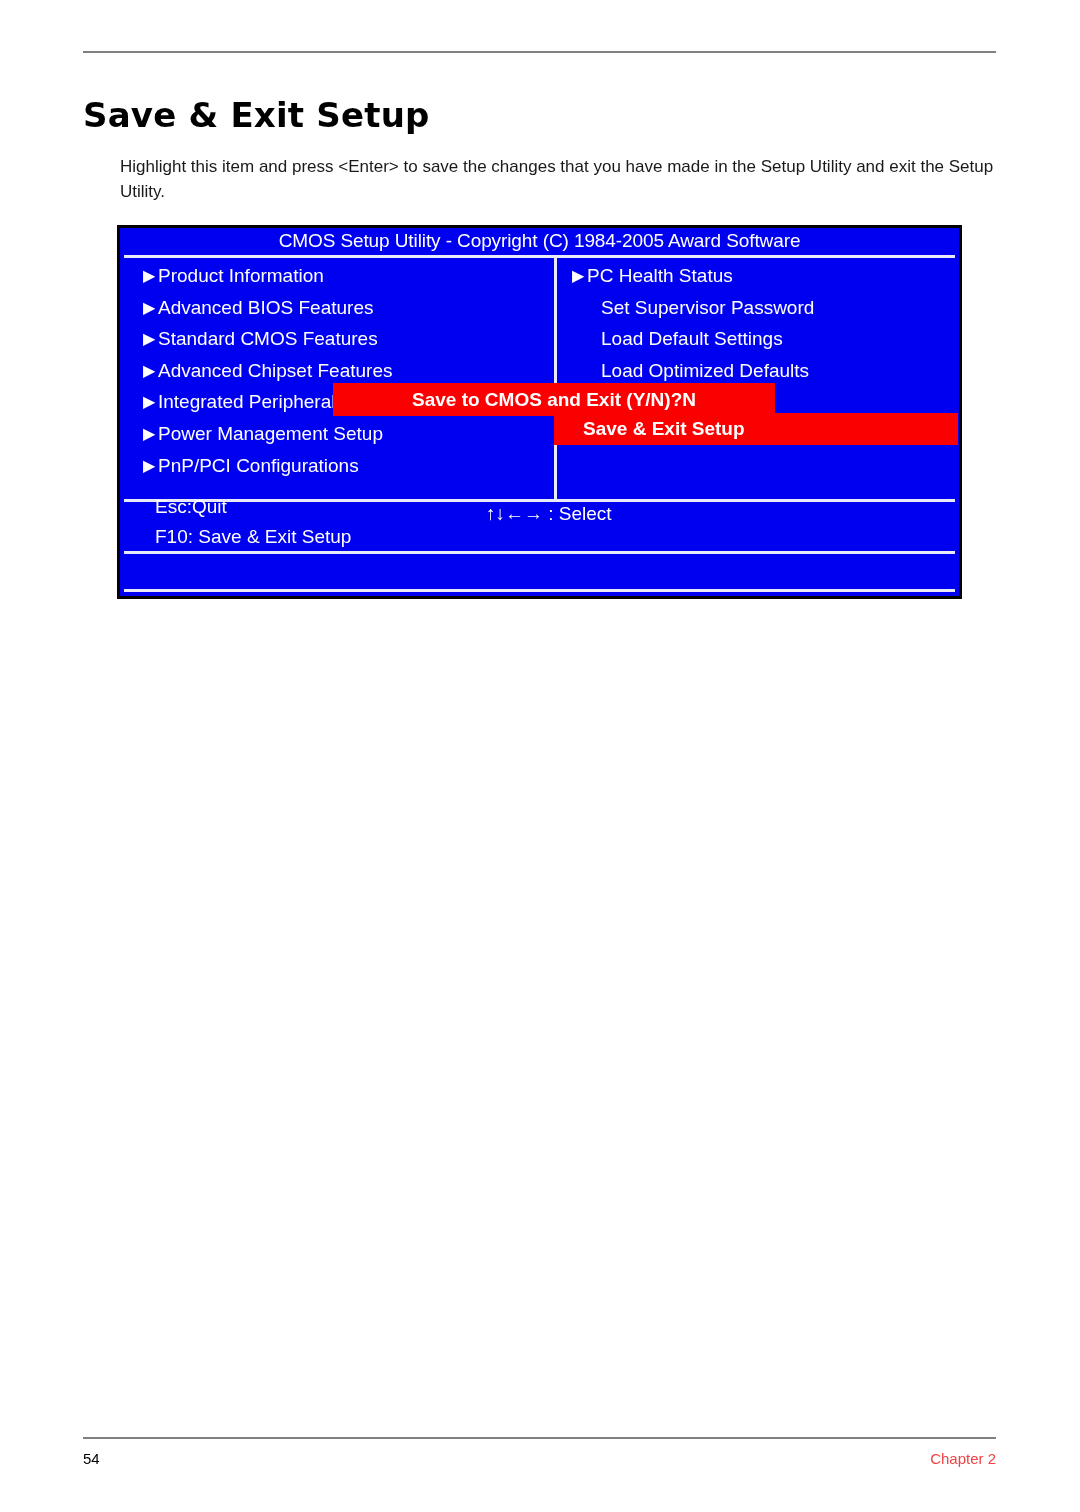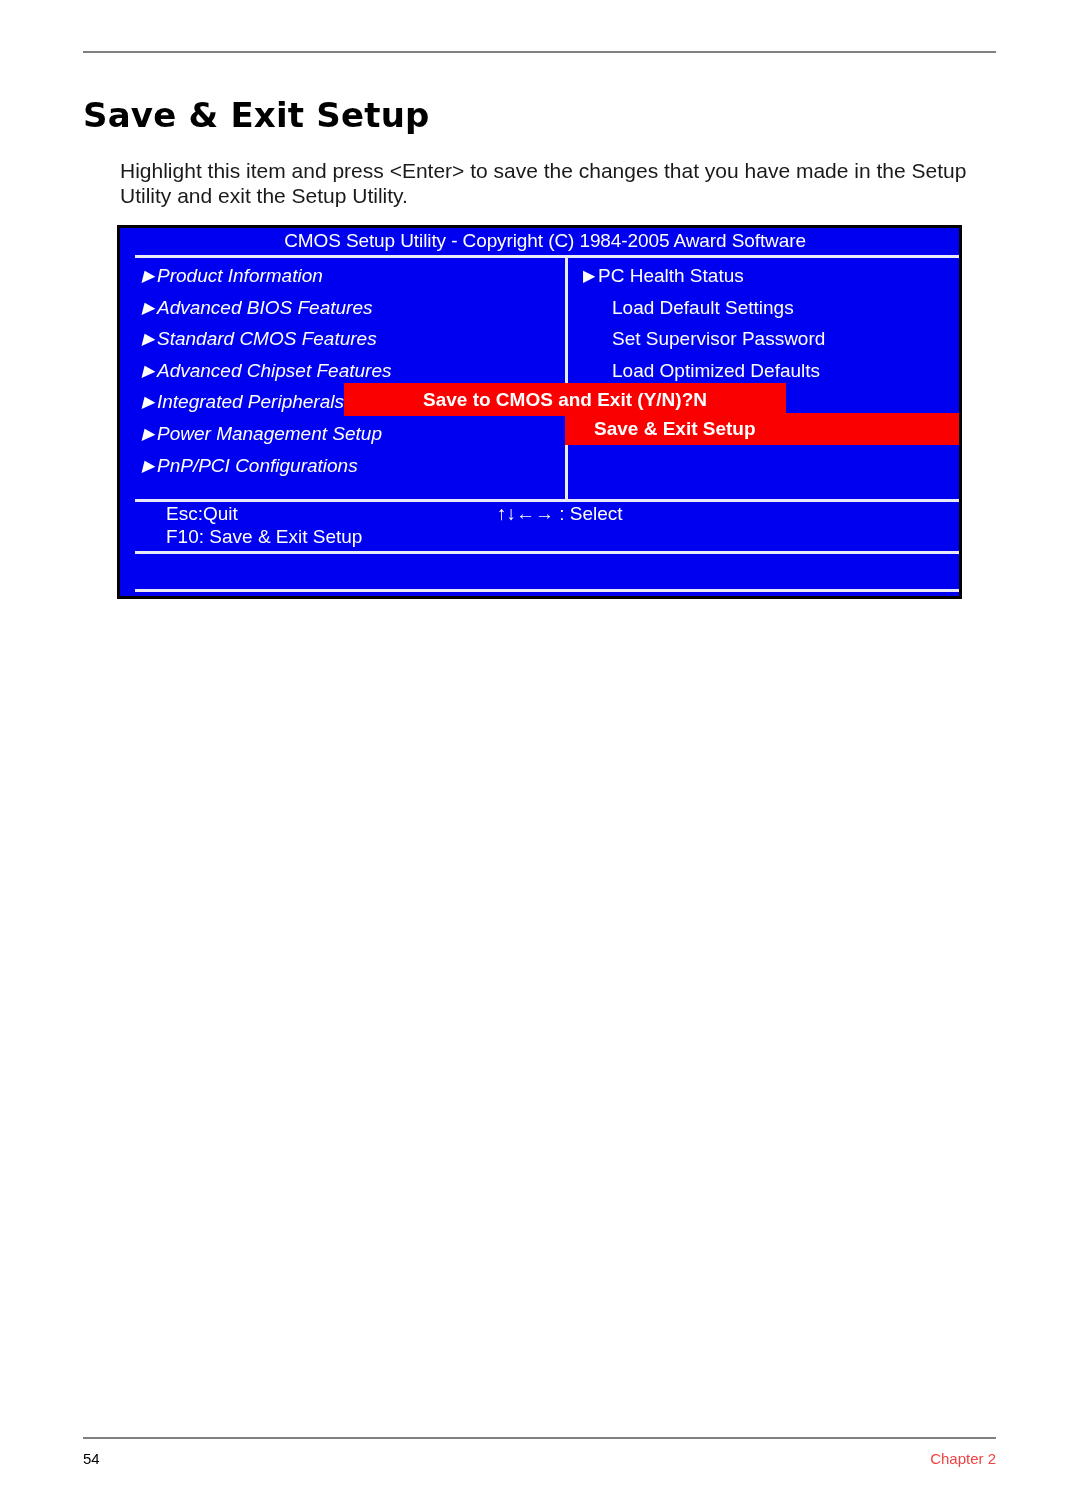--- a/index.html
+++ b/index.html
@@ -38,21 +38,21 @@
     font-weight: bold;
     color: #000000;
     letter-spacing: 0.2px;
     font-family: "DejaVu Sans", sans-serif;
   }
 
   .body-para {
     position: absolute;
     left: 120px;
     width: 880px;
-    font-size: 21px;
+    font-size: 17px;
     line-height: 25px;
     color: #1a1a1a;
   }
   .para-top { top: 137px; }
   .para-bottom { top: 650px; }
 
   .footer-num {
     position: absolute;
     left: 83px;
     top: 1450px;
@@ -77,21 +77,20 @@
     background: #0000f0;
     border: 3px solid #000000;
     box-sizing: border-box;
     font-family: "Liberation Sans", sans-serif;
     color: #ffffff;
     overflow: hidden;
   }
   .bios-inner {
     position: absolute;
     inset: 0;
-    margin-left: 11px;
   }
   .bios-title {
     position: absolute;
     left: 0;
     top: 2px;
     width: 100%;
     text-align: center;
     font-size: 19px;
     color: #ffffff;
     letter-spacing: -0.1px;
@@ -112,21 +111,21 @@
     width: 3px;
     left: 434px;
     top: 30px;
     height: 241px;
   }
 
   .col {
     position: absolute;
     top: 32px;
   }
-  .col-left { left: 11px; width: 400px; font-style: italic; }
+  .col-left { left: 23px; width: 400px; }
   .col-right { left: 440px; width: 390px; }
 
   .menu-item {
     position: relative;
     height: 31.6px;
     line-height: 31.6px;
     font-size: 19px;
     white-space: nowrap;
     color: #ffffff;
   }
@@ -185,21 +184,21 @@
     font-size: 19px;
     font-weight: bold;
     color: #ffffff;
     white-space: nowrap;
   }
 
   
   .key-quit {
     position: absolute;
     left: 35px;
-    top: 275px;
+    top: 268px;
     font-size: 19px;
     color: #ffffff;
     white-space: nowrap;
   }
   .key-select {
     position: absolute;
     left: 366px;
     top: 275px;
     font-size: 19px;
     color: #ffffff;
@@ -238,22 +237,22 @@
         <div class="menu-item"><span class="tri">▶</span><span class="label">Advanced BIOS Features</span></div>
         <div class="menu-item"><span class="tri">▶</span><span class="label">Standard CMOS Features</span></div>
         <div class="menu-item"><span class="tri">▶</span><span class="label">Advanced Chipset Features</span></div>
         <div class="menu-item"><span class="tri">▶</span><span class="label">Integrated Peripherals</span></div>
         <div class="menu-item"><span class="tri">▶</span><span class="label">Power Management Setup</span></div>
         <div class="menu-item"><span class="tri">▶</span><span class="label">PnP/PCI Configurations</span></div>
       </div>
 
       <div class="col col-right">
         <div class="menu-item"><span class="tri">▶</span><span class="label">PC Health Status</span></div>
+        <div class="menu-item indent"><span class="tri blank"></span><span class="label">Set Supervisor Password</span></div>
         <div class="menu-item indent"><span class="tri blank"></span><span class="label">Load Default Settings</span></div>
-        <div class="menu-item indent"><span class="tri blank"></span><span class="label">Set Supervisor Password</span></div>
         <div class="menu-item indent"><span class="tri blank"></span><span class="label">Load Optimized Defaults</span></div>
         <div class="menu-item indent"><span class="tri blank"></span><span class="label">Save &amp; Exit Setup</span></div>
         <div class="menu-item indent"><span class="tri blank"></span><span class="label">Exit Without Saving</span></div>
       </div>
 
       <div class="hl-bar"></div>
       <div class="hl-text">Save &amp; Exit Setup</div>
 
       <div class="dialog"></div>
       <div class="dialog-text">Save to CMOS and Exit (Y/N)?N</div>

